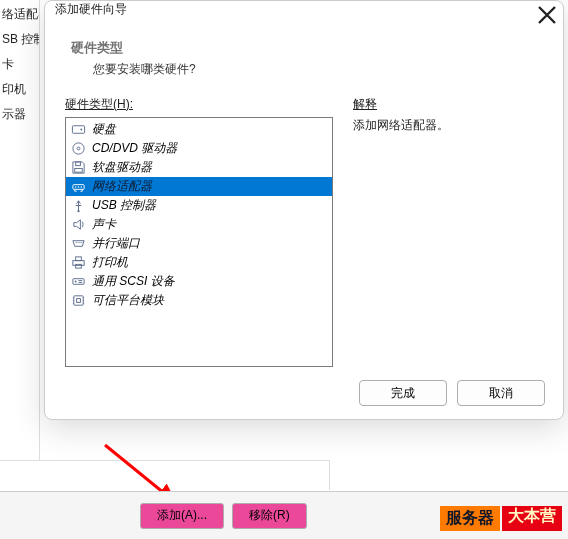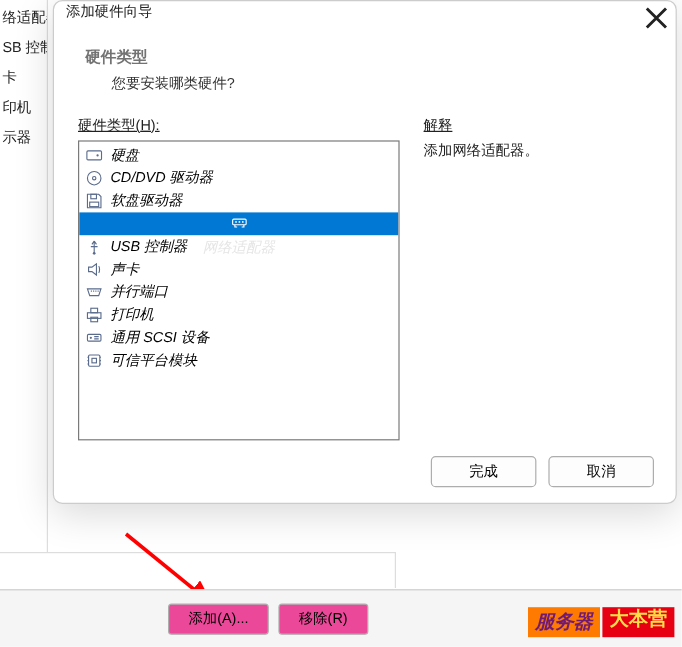--- a/index.html
+++ b/index.html
@@ -29,22 +29,22 @@
   
   .arrow {
     position: absolute; left: 100px; top: 440px; pointer-events: none;
   }
 
   
   .watermark {
     position: absolute; right: 6px; bottom: 8px; display: flex; gap: 2px;
     font-size: 16px; font-weight: bold; font-family: SimHei, sans-serif;
   }
-  .watermark .a { background: #ff7a00; color: #701a75; padding: 2px 6px; font-style: italic; }
-  .watermark .b { background: #e60012; color: #fde047; padding: 0 6px; font-family: Liberation Mono, monospace; }
+  .watermark .a { background: #ff7a00; color: #0f172a; padding: 2px 6px; }
+  .watermark .b { background: #e60012; color: #fef9c3; padding: 0 6px; font-family: Liberation Mono, monospace; }
 
   
   .dialog {
     position: absolute; left: 44px; top: 0; right: 4px; height: 420px;
     background: #fff; border: 1px solid #ccc; border-radius: 8px;
     box-shadow: 0 8px 32px rgba(0,0,0,.15);
     display: flex; flex-direction: column;
   }
   .dialog .titlebar {
     height: 30px; display: flex; align-items: flex-start; padding: 0 10px;
@@ -73,21 +73,21 @@
   .listbox {
     flex: 1; border: 1px solid #7a7a7a; background: #fff;
     overflow: auto; font-size: 12px; padding: 2px 0;
     height: 250px;
     font-style: italic;
   }
   .listbox .row {
     display: flex; align-items: center; gap: 6px;
     padding: 0 4px; height: 19px; cursor: default;
   }
-  .listbox .row.selected { background: #0078d4; color: #e5e5e5; flex-direction: column; }
+  .listbox .row.selected { background: #0078d4; color: #0f172a; }
   .listbox .row .ico { width: 16px; height: 16px; display: inline-flex; align-items: center; justify-content: center; }
   .listbox .row .ico svg { width: 15px; height: 15px; }
 
   .explain-text { font-size: 12px; color: #222; margin-top: 4px; }
 
   .dialog .footer {
     height: 52px; display: flex; align-items: center; justify-content: flex-end;
     gap: 10px; padding-right: 18px;
   }
   .dialog .footer button {

